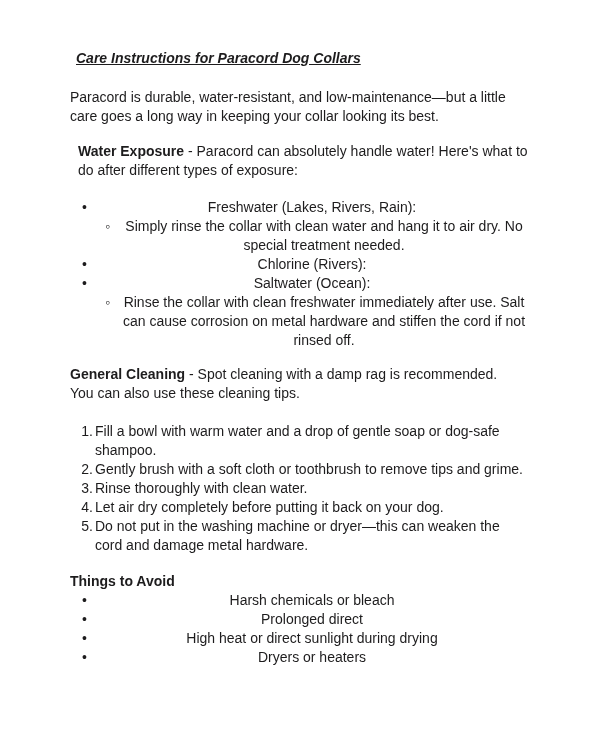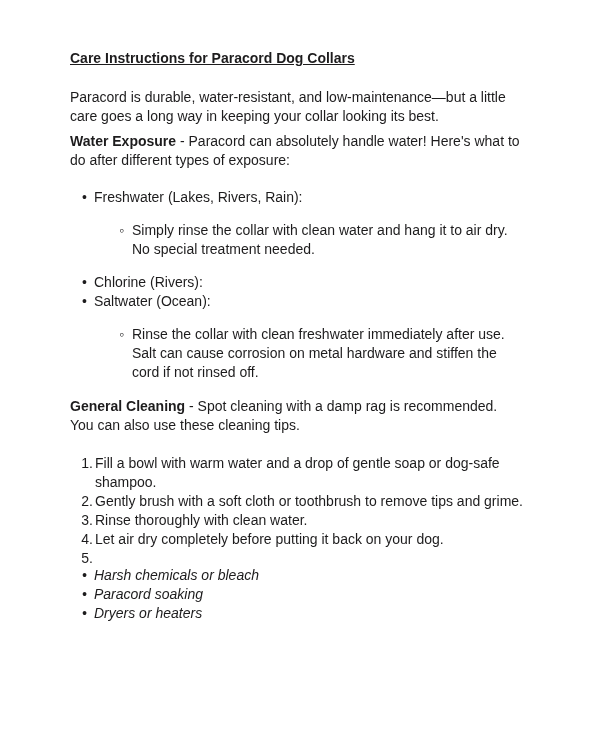--- a/index.html
+++ b/index.html
@@ -16,50 +16,51 @@
     line-height: 19px;
     color: #1d1c1d;
     -webkit-font-smoothing: antialiased;
   }
   .page {
     padding: 49px 70px 0 70px;
     width: 460px;
     box-sizing: content-box;
   }
   p { margin: 0; }
-  .title-line { margin: 0 0 20px 0; }
+  .title-line { margin: 0 0 20px 6px; font-style: italic; }
   .doc-title {
     font-weight: bold;
     text-decoration: underline;
   }
-  .intro { margin: 0 0 6px 0; }
-  .water-para { margin: 0 0 18px 0; }
+  .intro { margin: 0 0 16px 0; }
+  .water-para { margin: 0 0 18px 8px; }
   .general-para { margin: 0 12px 19px 0; }
   .bold-heading { font-weight: bold; margin: 0; }
   strong { font-weight: bold; }
 
   ul.l1 {
     list-style: none;
     margin: 0 0 15px 0;
     padding: 0;
   }
-  ul.l1.avoid { margin: 0; font-style: italic; }
+  ul.l1.avoid { margin: 0; }
   ul.l1 > li {
     position: relative;
     padding-left: 24px;
+    text-align: center;
   }
   ul.l1 > li > .li-label::before {
     content: "\2022";
     position: absolute;
     left: 12px;
     top: 0;
   }
   ul.l2 {
     list-style: none;
-    margin: 14px;
+    margin: 0;
     padding: 0;
   }
   ul.l2 > li {
     position: relative;
     padding-left: 24px;
   }
   ul.l2 > li > .li-detail::before {
     content: "\25E6";
     position: absolute;
     left: 11px;
@@ -112,23 +113,25 @@
     </li>
   </ul>
 
   <p class="general-para"><strong>General Cleaning</strong><span> - Spot cleaning with a damp rag is recommended. You can also use these cleaning tips.</span></p>
 
   <ol class="steps">
     <li><span class="num">1.</span><span>Fill a bowl with warm water and a drop of gentle soap or dog-safe shampoo.</span></li>
     <li><span class="num">2.</span><span>Gently brush with a soft cloth or toothbrush to remove tips and grime.</span></li>
     <li><span class="num">3.</span><span>Rinse thoroughly with clean water.</span></li>
     <li><span class="num">4.</span><span>Let air dry completely before putting it back on your dog.</span></li>
-    <li><span class="num">5.</span></li>
+    <li><span class="num">5.</span><span>Do not put in the washing machine or dryer—this can weaken the cord and damage metal hardware.</span></li>
   </ol>
 
+  <p class="bold-heading">Things to Avoid</p>
 
   <ul class="l1 avoid">
     <li><span class="li-label">Harsh chemicals or bleach</span></li>
-    <li><span class="li-label">Paracord soaking</span></li>
+    <li><span class="li-label">Prolonged direct</span></li>
+    <li><span class="li-label">High heat or direct sunlight during drying</span></li>
     <li><span class="li-label">Dryers or heaters</span></li>
   </ul>
 
 </div>
 
 </body></html>

